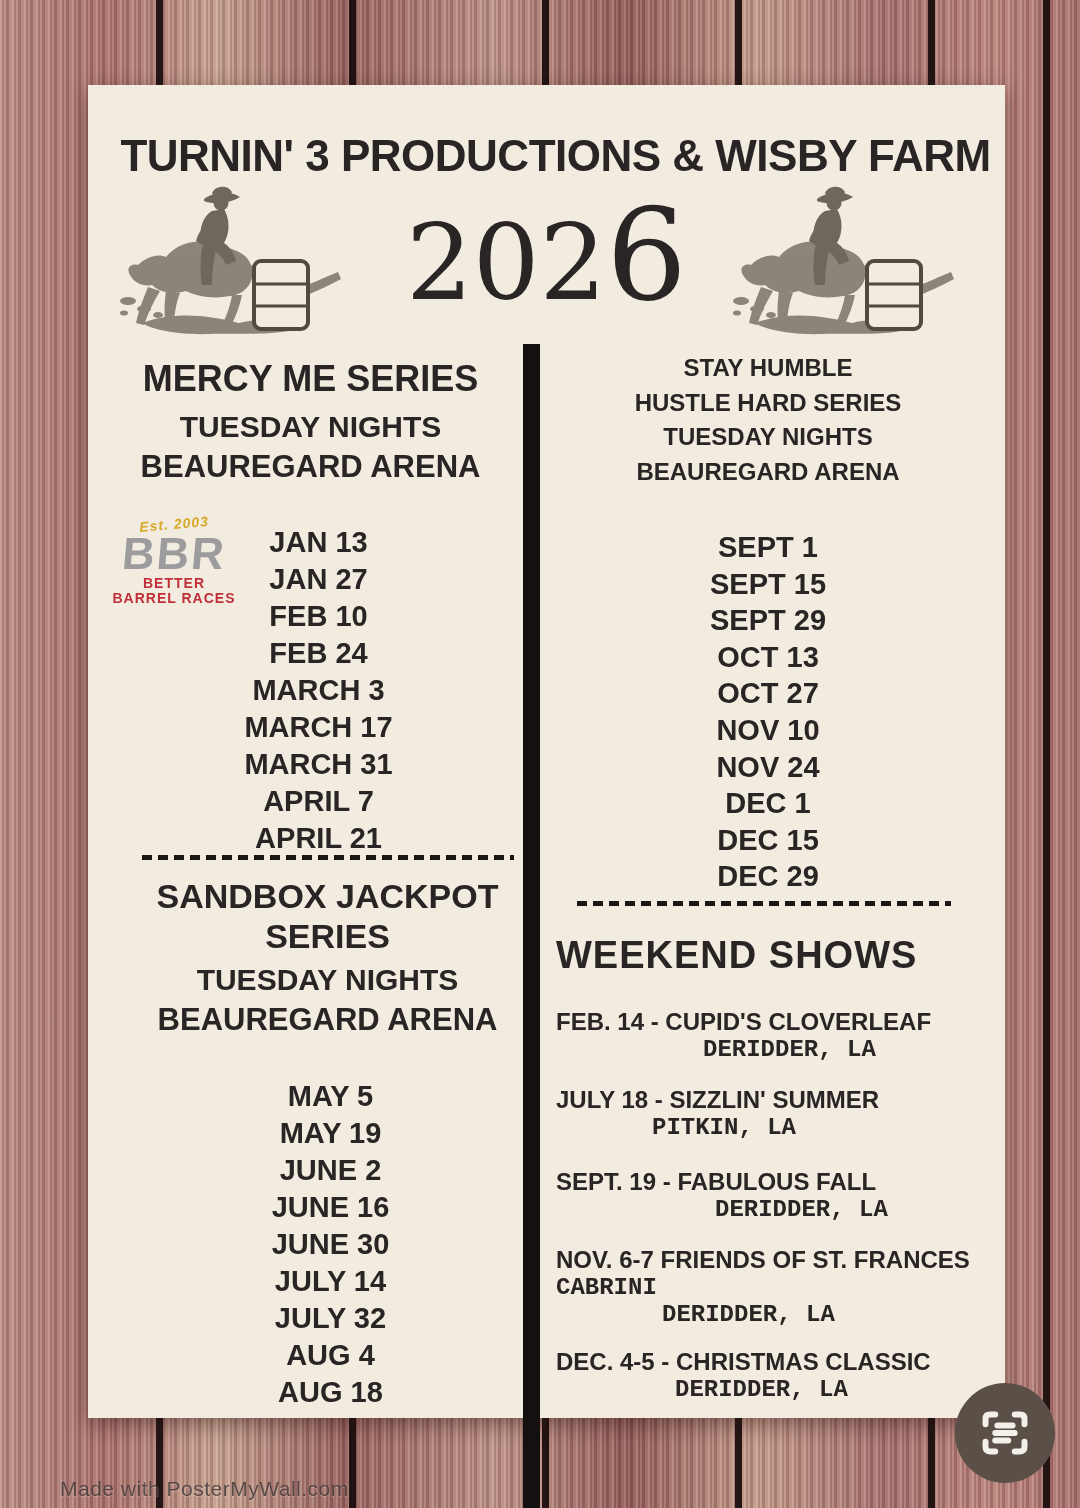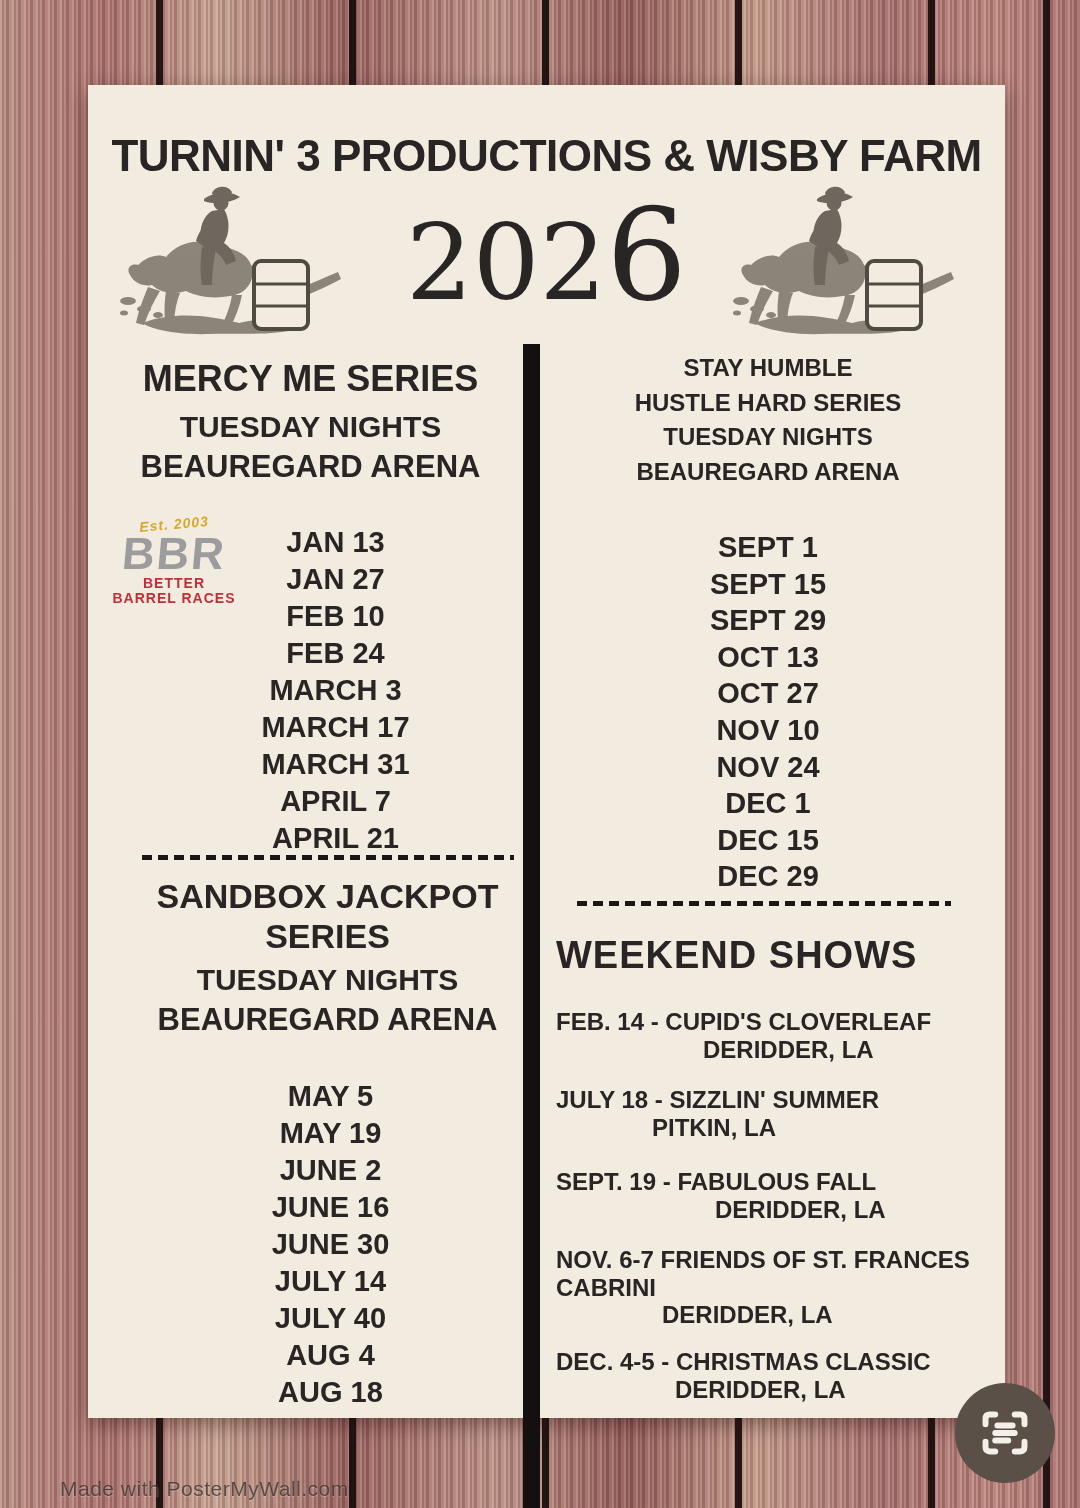--- a/index.html
+++ b/index.html
@@ -17,36 +17,36 @@
   }
 
   
   .paper{position:absolute;left:88px;top:85px;width:917px;height:1333px;background:#f2ebe0;
     box-shadow:0 6px 20px rgba(40,15,15,.45);}
   .ink{color:#2a2525;}
   .abs{position:absolute;}
   .ctr{text-align:center;}
   .b{font-weight:bold;}
 
-  .title{left:88px;top:133px;width:917px;font-size:44px;line-height:46px;letter-spacing:-0.5px;text-align:center;}
+  .title{left:97px;top:133px;width:917px;font-size:44px;line-height:46px;letter-spacing:-0.5px;text-align:center;}
   .year{left:88px;top:198px;width:917px;font-family:"DejaVu Serif",serif;font-size:105px;line-height:115px;font-weight:400;}
   .year .six{font-size:127px;line-height:115px;}
 
   .divider{left:523px;top:344px;width:17px;height:1164px;background:#141010;}
   .dash{height:5px;background:repeating-linear-gradient(90deg,#1c1717 0 10px,transparent 10px 16px);}
 
   .h1{font-size:36px;text-align:center;}
   .h2{font-size:30px;}
   .h3{font-size:31px;}
   .dates{font-size:29px;line-height:37px;}
   .dates3{font-size:29px;line-height:36.6px;}
 
   .wkhead{font-size:38px;letter-spacing:1px;}
   .show{font-size:24px;line-height:27.5px;}
-  .show .loc{display:block;}
+  .show .loc{display:block;font-family:Liberation Mono, monospace;}
 
   
   .bbr{left:110px;top:516px;width:128px;height:112px;text-align:center;}
   .bbr .est{display:block;color:#d8a928;font-size:14px;font-weight:bold;font-style:italic;transform:rotate(-5deg);letter-spacing:1px;}
   .bbr .acr{display:block;color:#9c9c9e;font-size:45px;line-height:44px;font-weight:900;letter-spacing:2px;transform:skewX(-5deg);}
   .bbr .tag{display:block;color:#c03038;font-size:14px;line-height:15px;font-weight:900;letter-spacing:1px;}
 
   .horse{position:absolute;width:242px;height:155px;}
   .horse-l{left:113px;top:183px;}
   .horse-r{left:726px;top:183px;}
@@ -129,21 +129,21 @@
   <div class="abs ink ctr b h2" style="left:93px;top:410px;width:435px;">TUESDAY NIGHTS</div>
   <div class="abs ink ctr b h3" style="left:93px;top:449px;width:435px;">BEAUREGARD ARENA</div>
 
   <div class="abs bbr">
     <span class="est">Est. 2003</span>
     <span class="acr">BBR</span>
     <span class="tag">BETTER</span>
     <span class="tag">BARREL RACES</span>
   </div>
 
-  <div class="abs ink ctr b dates" style="left:118px;top:524px;width:435px;">
+  <div class="abs ink ctr b dates" style="left:101px;top:524px;width:435px;">
     <div>JAN 13</div>
     <div>JAN 27</div>
     <div>FEB 10</div>
     <div>FEB 24</div>
     <div>MARCH 3</div>
     <div>MARCH 17</div>
     <div>MARCH 31</div>
     <div>APRIL 7</div>
     <div>APRIL 21</div>
   </div>
@@ -157,21 +157,21 @@
   <div class="abs ink ctr b h2" style="left:110px;top:963px;width:435px;">TUESDAY NIGHTS</div>
   <div class="abs ink ctr b h3" style="left:110px;top:1002px;width:435px;">BEAUREGARD ARENA</div>
 
   <div class="abs ink ctr b dates" style="left:113px;top:1078px;width:435px;">
     <div>MAY 5</div>
     <div>MAY 19</div>
     <div>JUNE 2</div>
     <div>JUNE 16</div>
     <div>JUNE 30</div>
     <div>JULY 14</div>
-    <div>JULY 40</div>
+    <div>JULY 32</div>
     <div>AUG 4</div>
     <div>AUG 18</div>
   </div>
 
   <div class="abs ink ctr b" style="left:548px;top:351px;width:440px;font-size:24px;line-height:34.5px;">
     <div>STAY HUMBLE</div>
     <div>HUSTLE HARD SERIES</div>
     <div>TUESDAY NIGHTS</div>
     <div>BEAUREGARD ARENA</div>
   </div>

